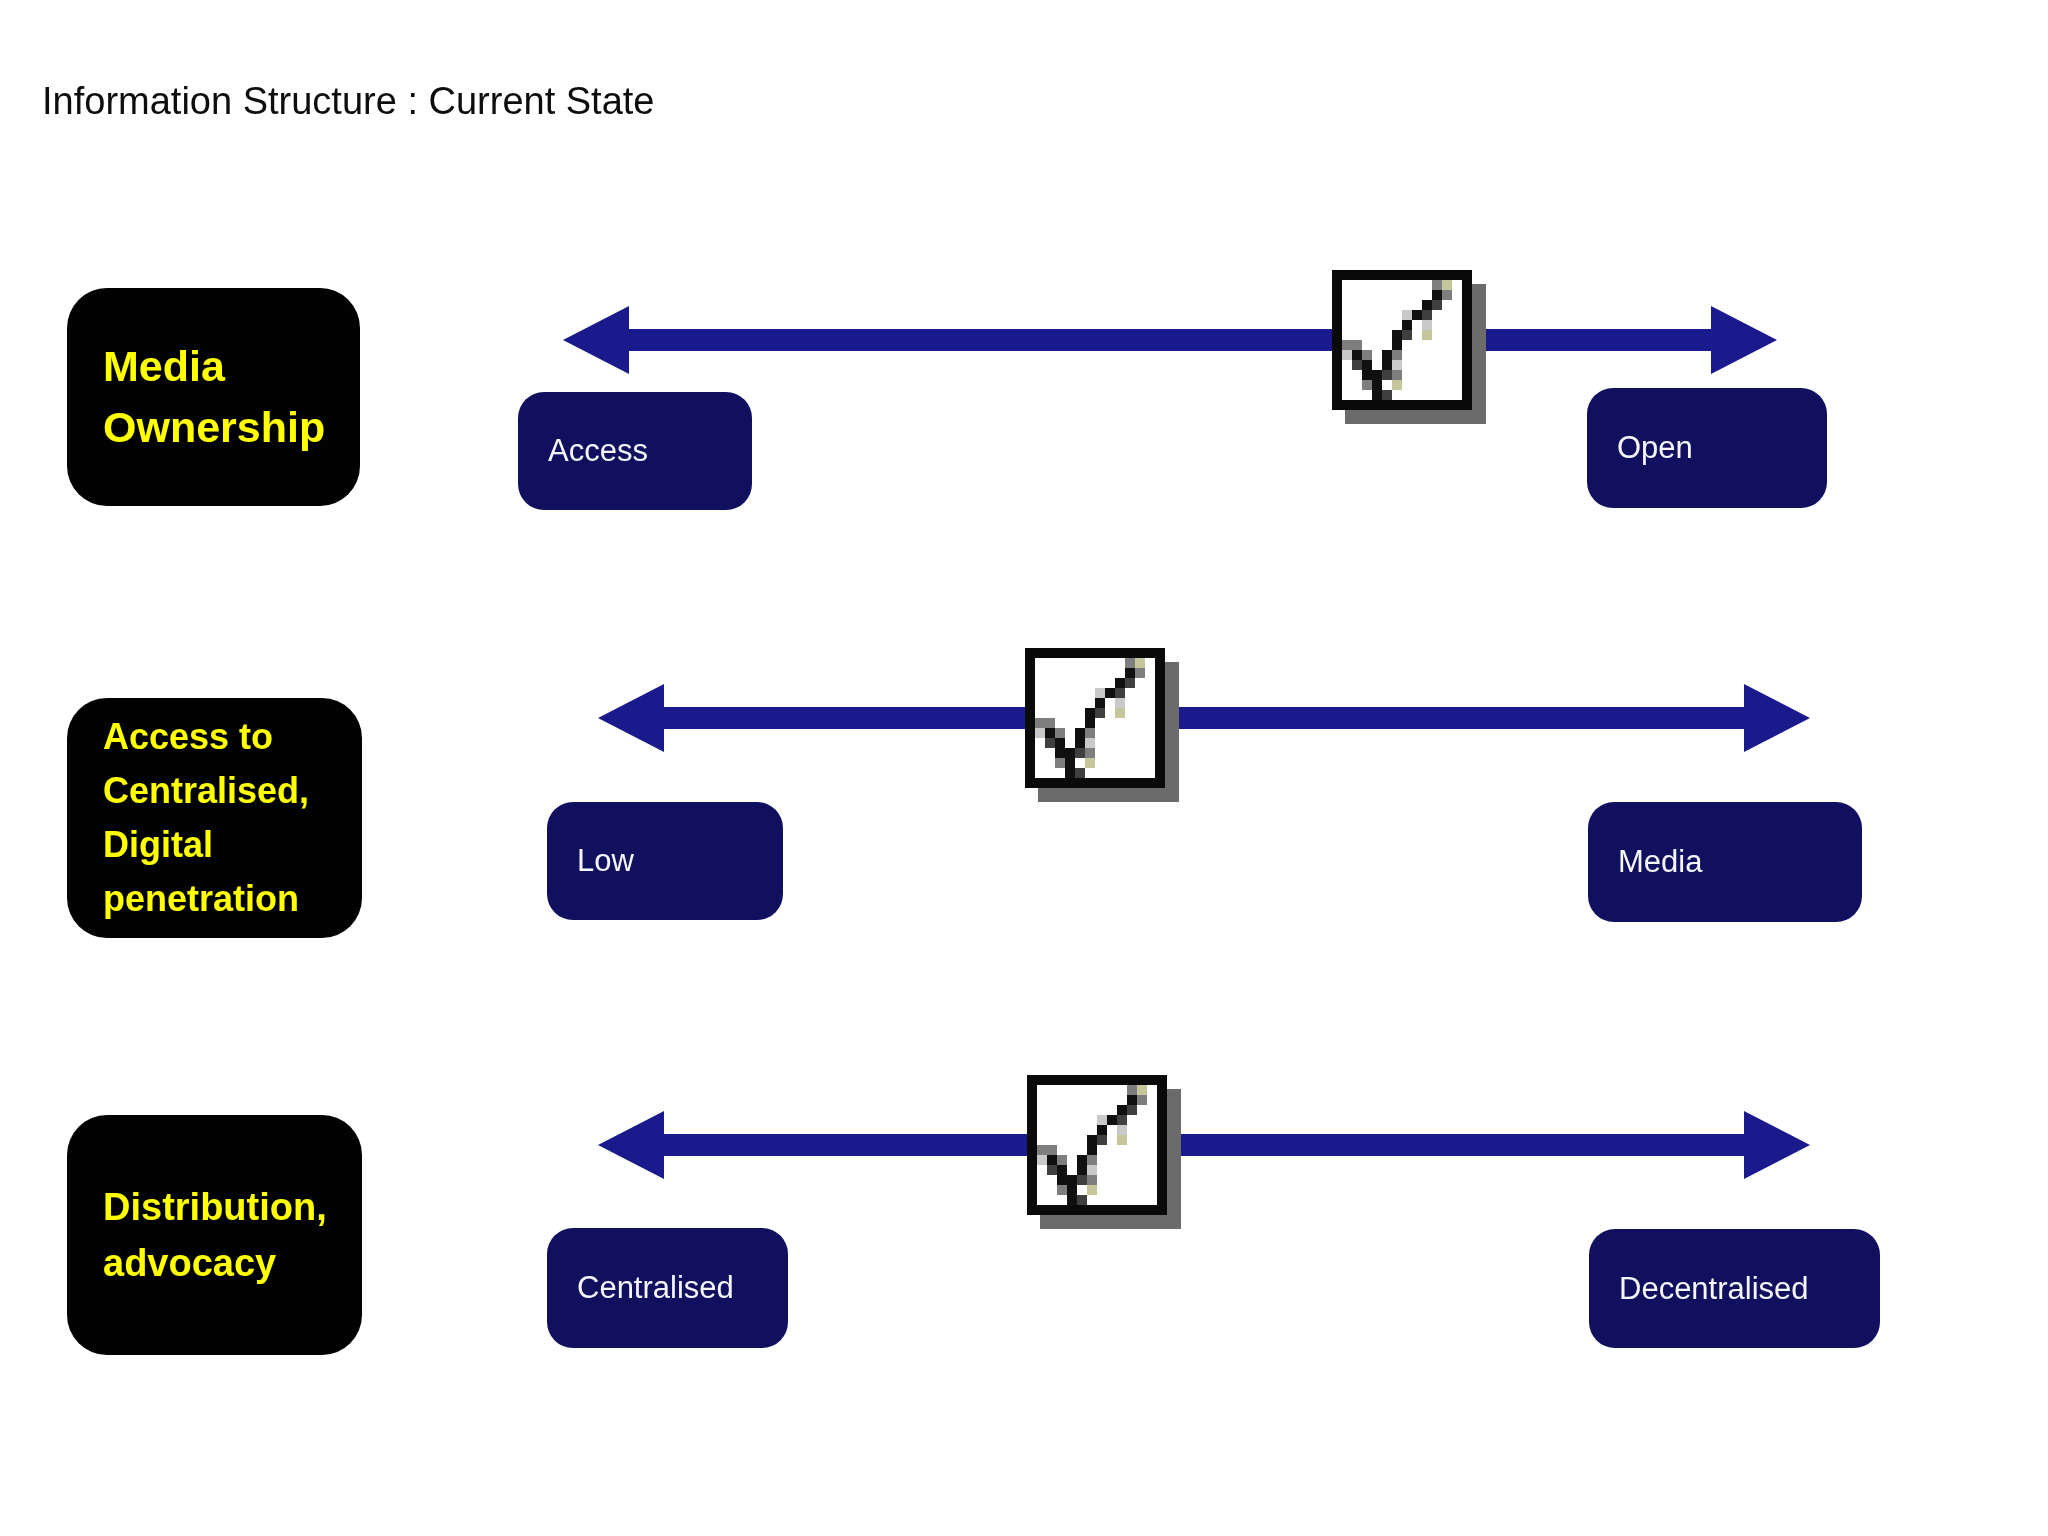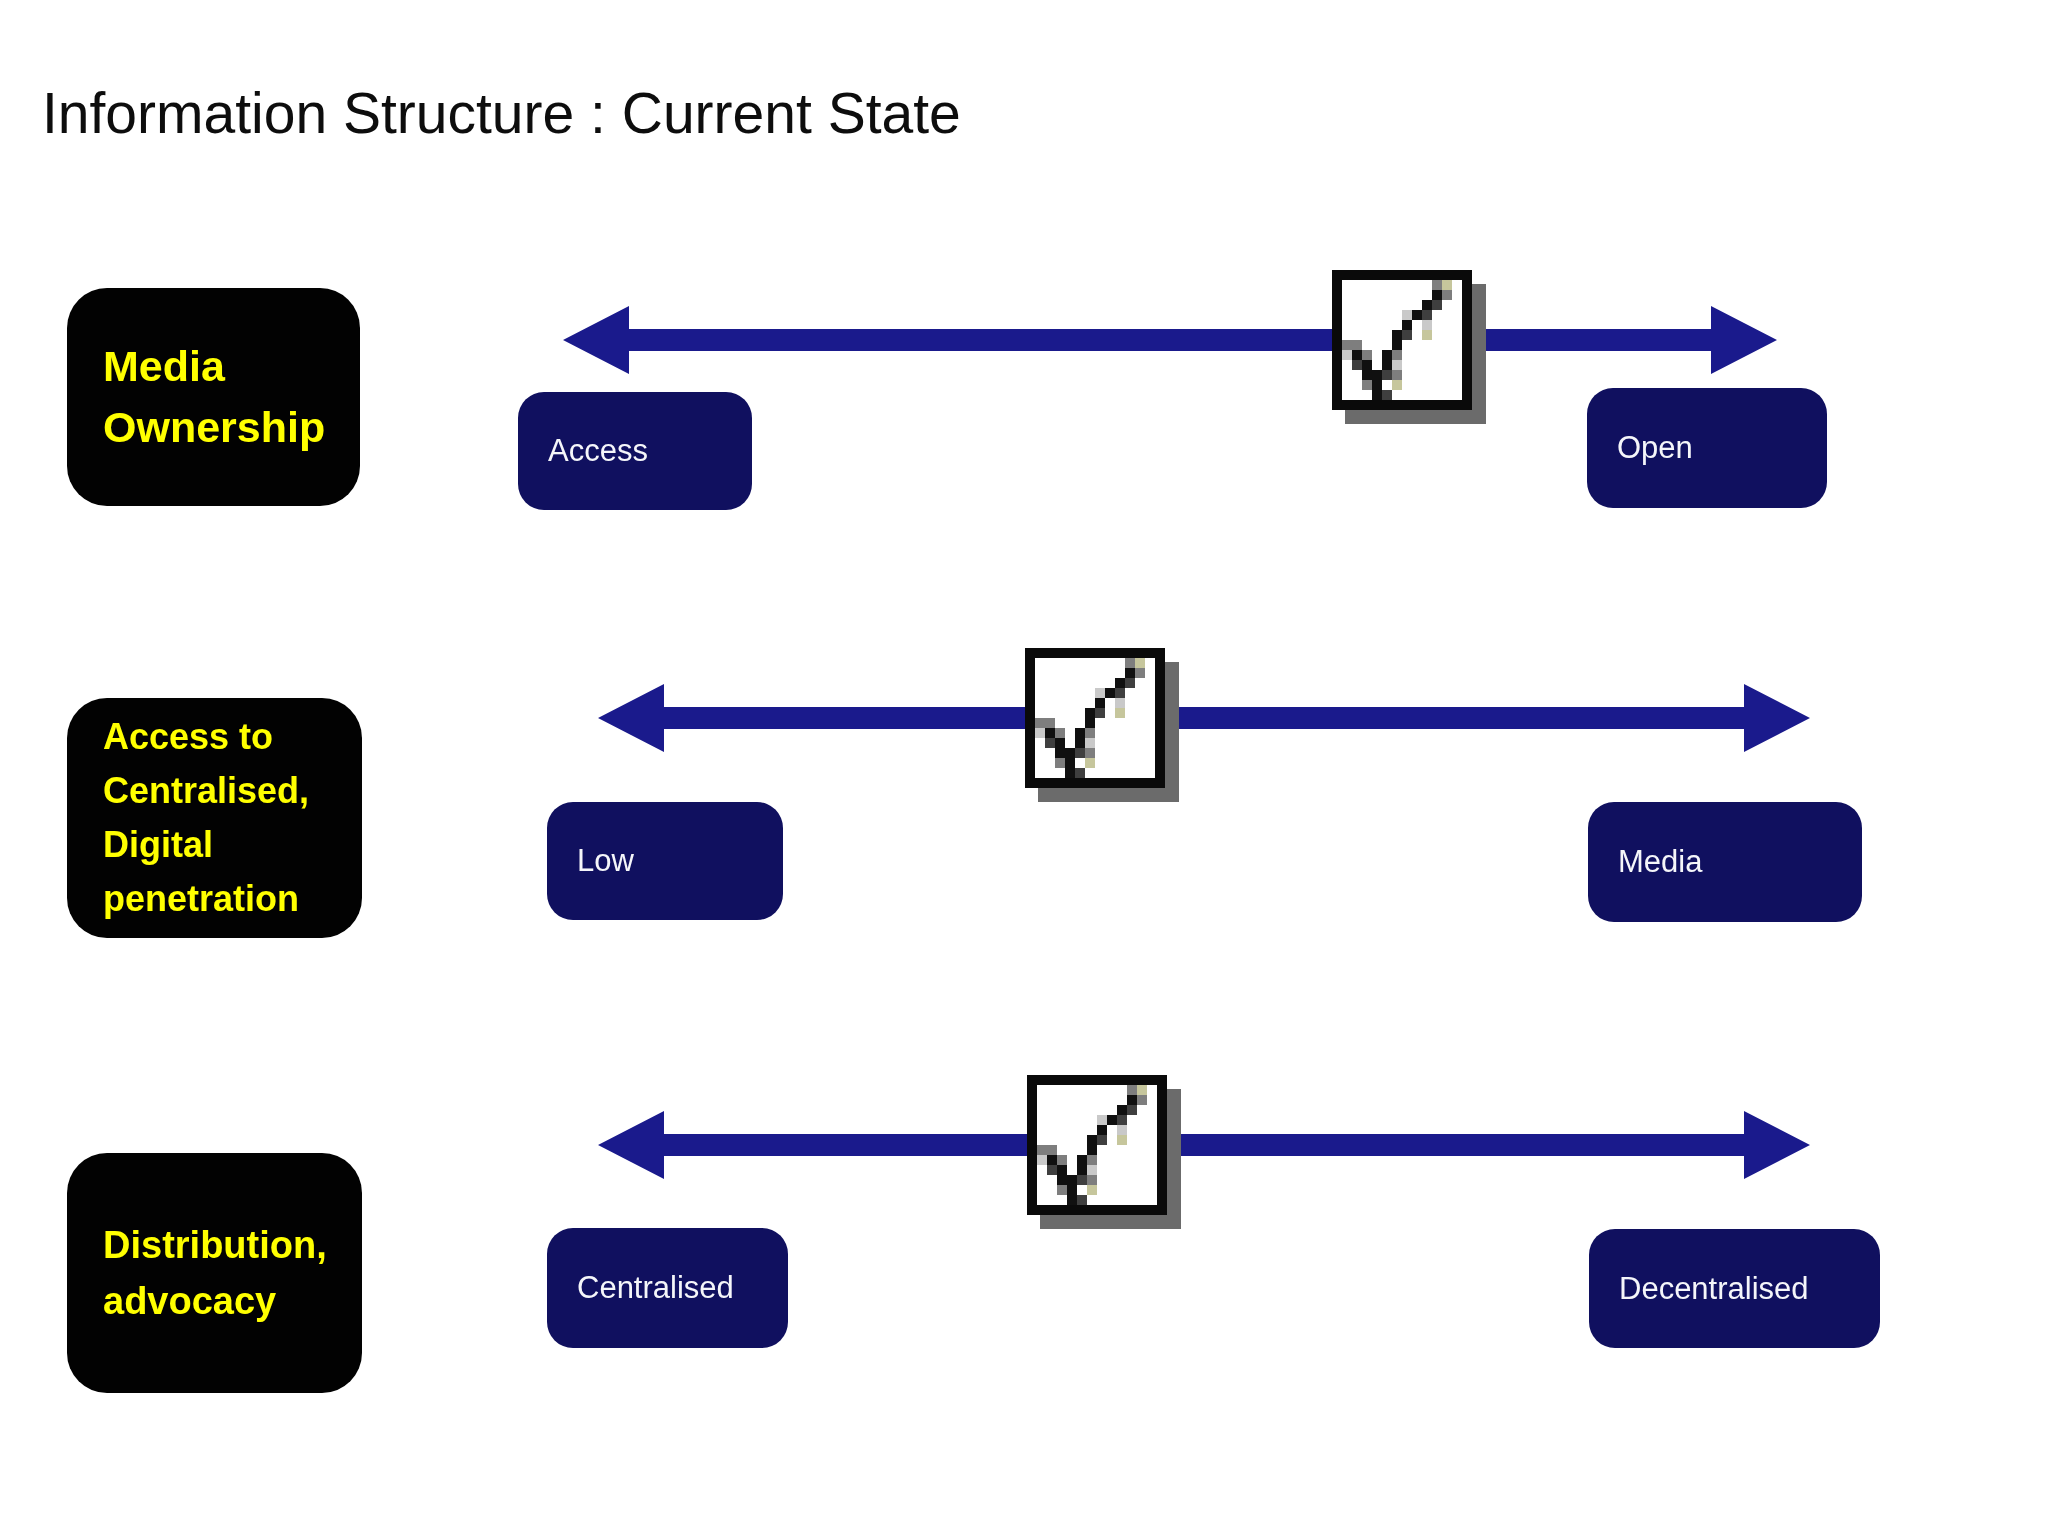--- a/index.html
+++ b/index.html
@@ -4,29 +4,29 @@
 <style>
   html,body{margin:0;padding:0;}
   body{
     width:2048px;height:1536px;background:#ffffff;position:relative;
     font-family:"Liberation Sans",sans-serif;overflow:hidden;
     --arrow:#1a1a8c; --label-box:#10105f; --label-text:#f5f6fa;
     --category-box:#020202; --category-text:#ffff00; --title-text:#0d0d0d;
     --checkbox-shadow:#6b6b6b;
   }
   .abs{position:absolute;}
-  #title{left:42px;top:80px;font-size:57px;color:var(--title-text);white-space:nowrap;}
+  #title{left:42px;top:80px;font-size:38px;color:var(--title-text);white-space:nowrap;}
   .category-box{
     background:var(--category-box);color:var(--category-text);
     border-radius:40px;display:flex;flex-direction:column;justify-content:center;
     box-sizing:border-box;padding-left:36px;padding-right:6px;font-weight:bold;
   }
   .cat-1{left:67px;top:288px;width:293px;height:218px;font-size:43px;line-height:1.42;}
   .cat-2{left:67px;top:698px;width:295px;height:240px;font-size:36px;line-height:1.50;}
-  .cat-3{left:67px;top:1153px;width:295px;height:240px;font-size:38px;line-height:1.48;}
+  .cat-3{left:67px;top:1115px;width:295px;height:240px;font-size:38px;line-height:1.48;}
   .label-box{
     background:var(--label-box);color:var(--label-text);border-radius:26px;
     display:flex;align-items:center;box-sizing:border-box;padding-left:30px;
     font-size:31px;white-space:nowrap;
   }
   .arrow-poly{fill:var(--arrow);}
   .shadow-rect{fill:var(--checkbox-shadow);}
   svg.abs{display:block;}
 </style>
 </head>

